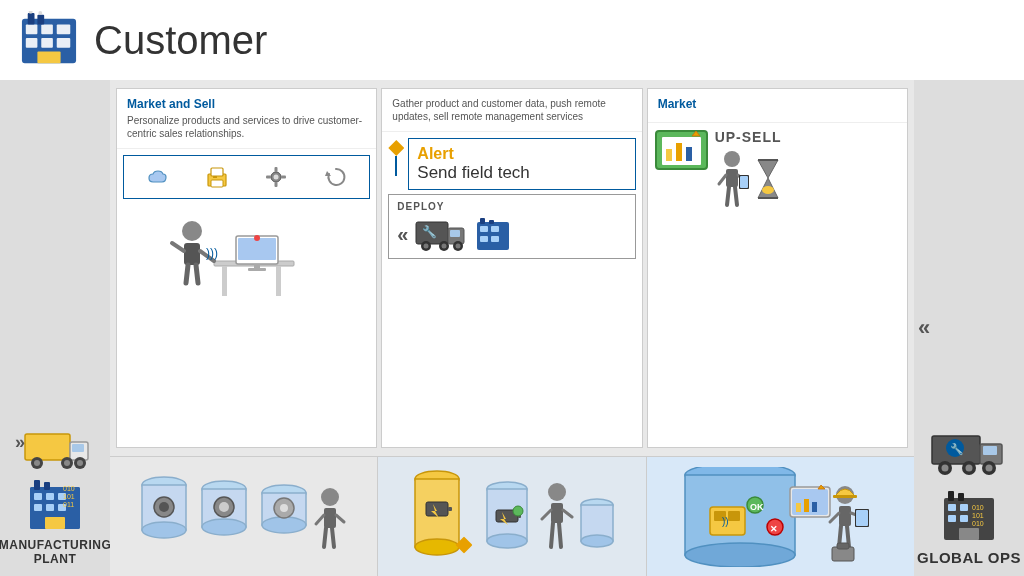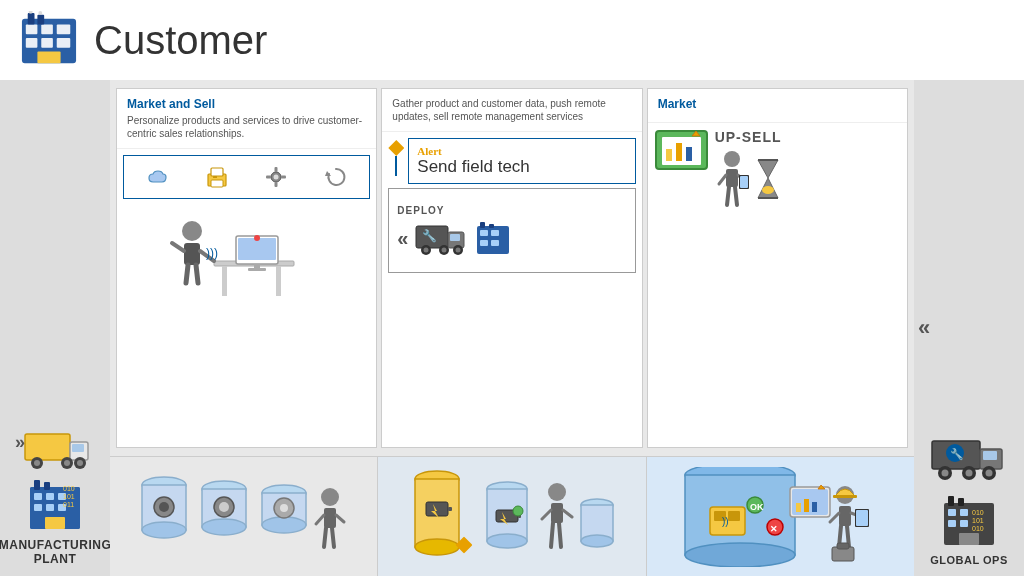--- a/index.html
+++ b/index.html
@@ -118,35 +118,34 @@
     }
 
     
     .alert-box {
       margin: 6px;
       border: 1.5px solid #005a9e;
       padding: 6px 8px;
       background: #fff;
     }
     .alert-title {
-      font-size: 11px;
+      font-size: 16px;
       font-weight: 700;
       color: #e8a000;
-      font-family: Liberation Serif, serif;
     }
     .alert-text {
       font-size: 17px;
       color: #333;
     }
 
     
     .deploy-box {
       margin: 6px;
       border: 1.5px solid #999;
-      padding: 16px 8px;
+      padding: 6px 8px;
       background: #fff;
     }
     .deploy-label {
       font-size: 10px;
       font-weight: 700;
       color: #555;
       letter-spacing: 1px;
     }
     .deploy-content {
       display: flex;
@@ -574,16 +573,16 @@
       <rect x="21" y="27" width="8" height="7" rx="1" fill="#a8d0f8"></rect>
 
       <text x="33" y="22" font-size="7" fill="#f5c842">010</text>
       <text x="33" y="30" font-size="7" fill="#f5c842">101</text>
       <text x="33" y="38" font-size="7" fill="#f5c842">010</text>
       <rect x="20" y="40" width="20" height="12" rx="1" fill="#888"></rect>
 
       <rect x="9" y="3" width="6" height="10" rx="1" fill="#222"></rect>
       <rect x="19" y="5" width="6" height="8" rx="1" fill="#222"></rect>
     </svg>
-    <div class="side-panel-label" style="font-size:11px;">GLOBAL OPS</div>
+    <div class="side-panel-label" style="font-size:15px;">GLOBAL OPS</div>
   </div>
 
 </div>
 
 </body></html>

